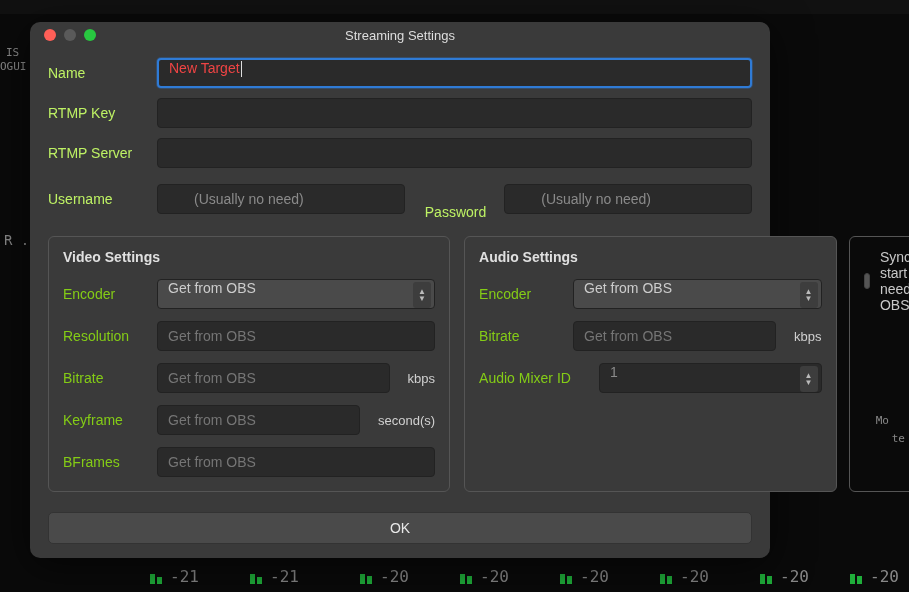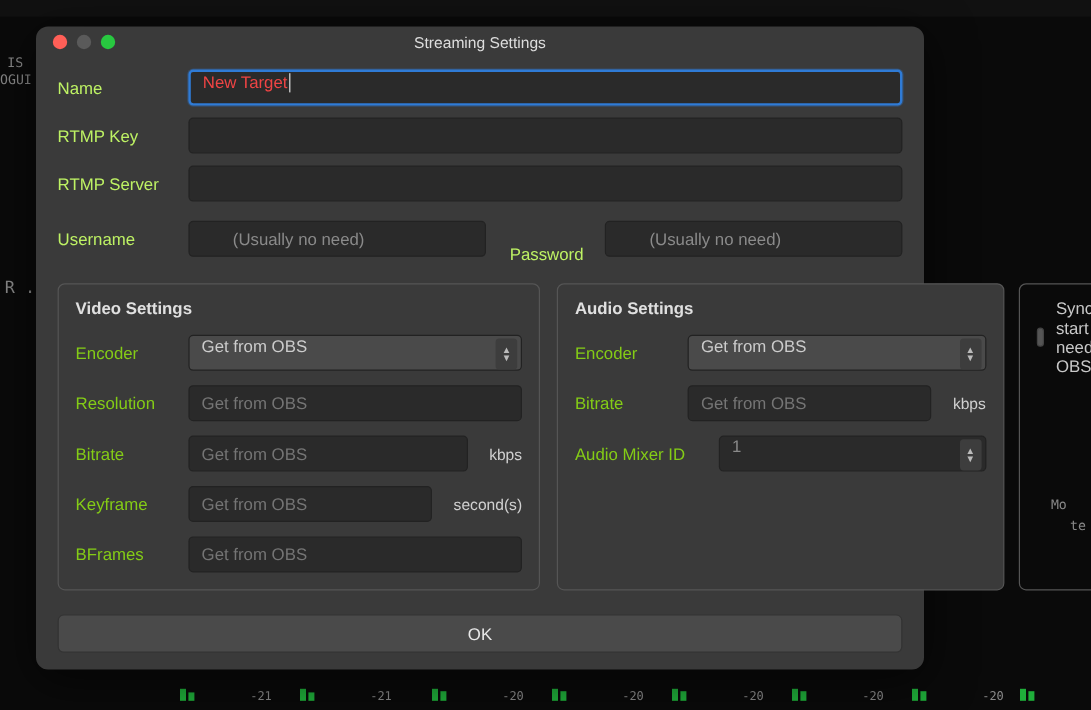--- a/index.html
+++ b/index.html
@@ -2,21 +2,21 @@
 <html><head>
 <meta charset="utf-8">
 <style>
   * { box-sizing: border-box; margin: 0; padding: 0; }
   html, body { width: 909px; height: 592px; background:#000; font-family: -apple-system, "Helvetica Neue", Arial, sans-serif; color:#c8c8c8; font-size:14px; overflow:hidden; }
   .bg { position:absolute; inset:0; background:#0a0a0a; }
   .bg-strip { position:absolute; background:#111; }
   .bg-text { position:absolute; color:#888; font-size:11px; font-family: monospace; }
   .meter { position:absolute; bottom:8px; width:18px; height:12px; }
   .meter .bar { position:absolute; bottom:0; width:5px; background:#1fae3a; }
-  .meter .lbl { position:absolute; bottom:-2px; left:20px; color:#888; font-size:10px; font-family:monospace;text-align:center; }
+  .meter .lbl { position:absolute; bottom:-2px; left:20px; color:#888; font-size:16px; font-family:monospace; }
 
   .dialog {
     position:absolute; left:30px; top:22px; width:740px; height:536px;
     background:#3a3a3a; border-radius:10px; box-shadow:0 8px 40px rgba(0,0,0,.6);
     display:flex; flex-direction:column;
   }
   .titlebar { height:34px; display:flex; align-items:center; position:relative; }
   .traffic { display:flex; gap:8px; margin-left:14px; }
   .tl { width:12px; height:12px; border-radius:50%; }
   .tl.red{background:#ff5f57;} .tl.yel{background:#5a5a5a;} .tl.grn{background:#28c840;}

